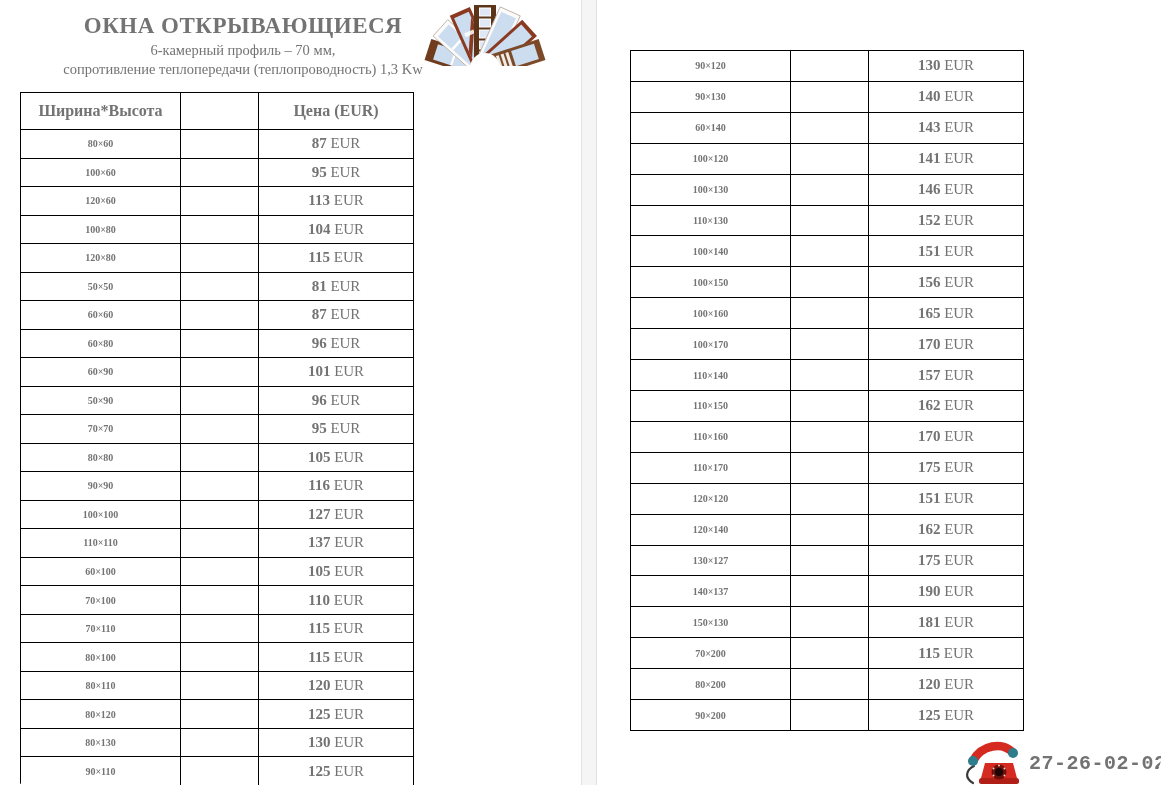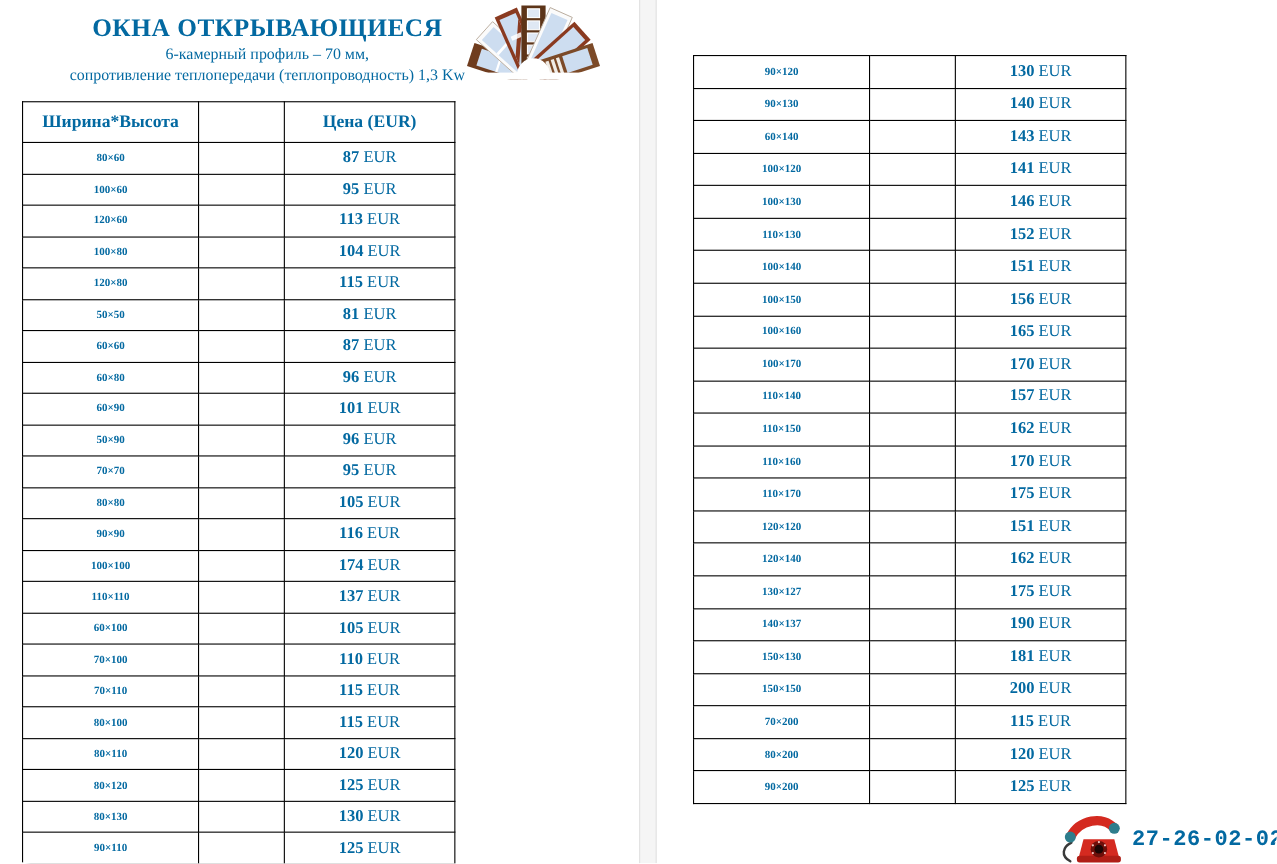--- a/index.html
+++ b/index.html
@@ -1,18 +1,18 @@
 <!DOCTYPE html>
 <html><head>
 <meta charset="utf-8">
 <style>
   html,body{margin:0;padding:0;background:#ffffff;}
   .canvas{
     position:relative;width:1161px;height:785px;background:#ffffff;overflow:hidden;
-    font-family:"Liberation Serif", serif;color:#0369a1;border-radius:28px;
+    font-family:"Liberation Serif", serif;color:#737373;border-radius:28px;
   }
   
   .doc-header{position:absolute;left:28px;top:13px;width:430px;text-align:center;}
   .doc-title{margin:0 0 2px 0;font-size:23px;font-weight:bold;letter-spacing:.5px;white-space:nowrap;}
   .doc-sub{font-size:14.5px;line-height:19px;}
   
   .logo{position:absolute;left:423px;top:4px;width:124px;height:68px;}
   
   table.price-table{border-collapse:collapse;table-layout:fixed;width:393px;}
   table.price-table th,table.price-table td{
@@ -180,21 +180,21 @@
           <td class="price-cell"><span class="price-num">105</span><span class="price-unit"> EUR</span></td>
         </tr>
         <tr>
           <td class="size-cell">90×90</td>
           <td class="empty-cell"></td>
           <td class="price-cell"><span class="price-num">116</span><span class="price-unit"> EUR</span></td>
         </tr>
         <tr>
           <td class="size-cell">100×100</td>
           <td class="empty-cell"></td>
-          <td class="price-cell"><span class="price-num">174</span><span class="price-unit"> EUR</span></td>
+          <td class="price-cell"><span class="price-num">127</span><span class="price-unit"> EUR</span></td>
         </tr>
         <tr>
           <td class="size-cell">110×110</td>
           <td class="empty-cell"></td>
           <td class="price-cell"><span class="price-num">137</span><span class="price-unit"> EUR</span></td>
         </tr>
         <tr>
           <td class="size-cell">60×100</td>
           <td class="empty-cell"></td>
           <td class="price-cell"><span class="price-num">105</span><span class="price-unit"> EUR</span></td>
@@ -335,25 +335,20 @@
           <td class="size-cell">140×137</td>
           <td class="empty-cell"></td>
           <td class="price-cell"><span class="price-num">190</span><span class="price-unit"> EUR</span></td>
         </tr>
         <tr>
           <td class="size-cell">150×130</td>
           <td class="empty-cell"></td>
           <td class="price-cell"><span class="price-num">181</span><span class="price-unit"> EUR</span></td>
         </tr>
         <tr>
-          <td class="size-cell">150×150</td>
-          <td class="empty-cell"></td>
-          <td class="price-cell"><span class="price-num">200</span><span class="price-unit"> EUR</span></td>
-        </tr>
-        <tr>
           <td class="size-cell">70×200</td>
           <td class="empty-cell"></td>
           <td class="price-cell"><span class="price-num">115</span><span class="price-unit"> EUR</span></td>
         </tr>
         <tr>
           <td class="size-cell">80×200</td>
           <td class="empty-cell"></td>
           <td class="price-cell"><span class="price-num">120</span><span class="price-unit"> EUR</span></td>
         </tr>
         <tr>

